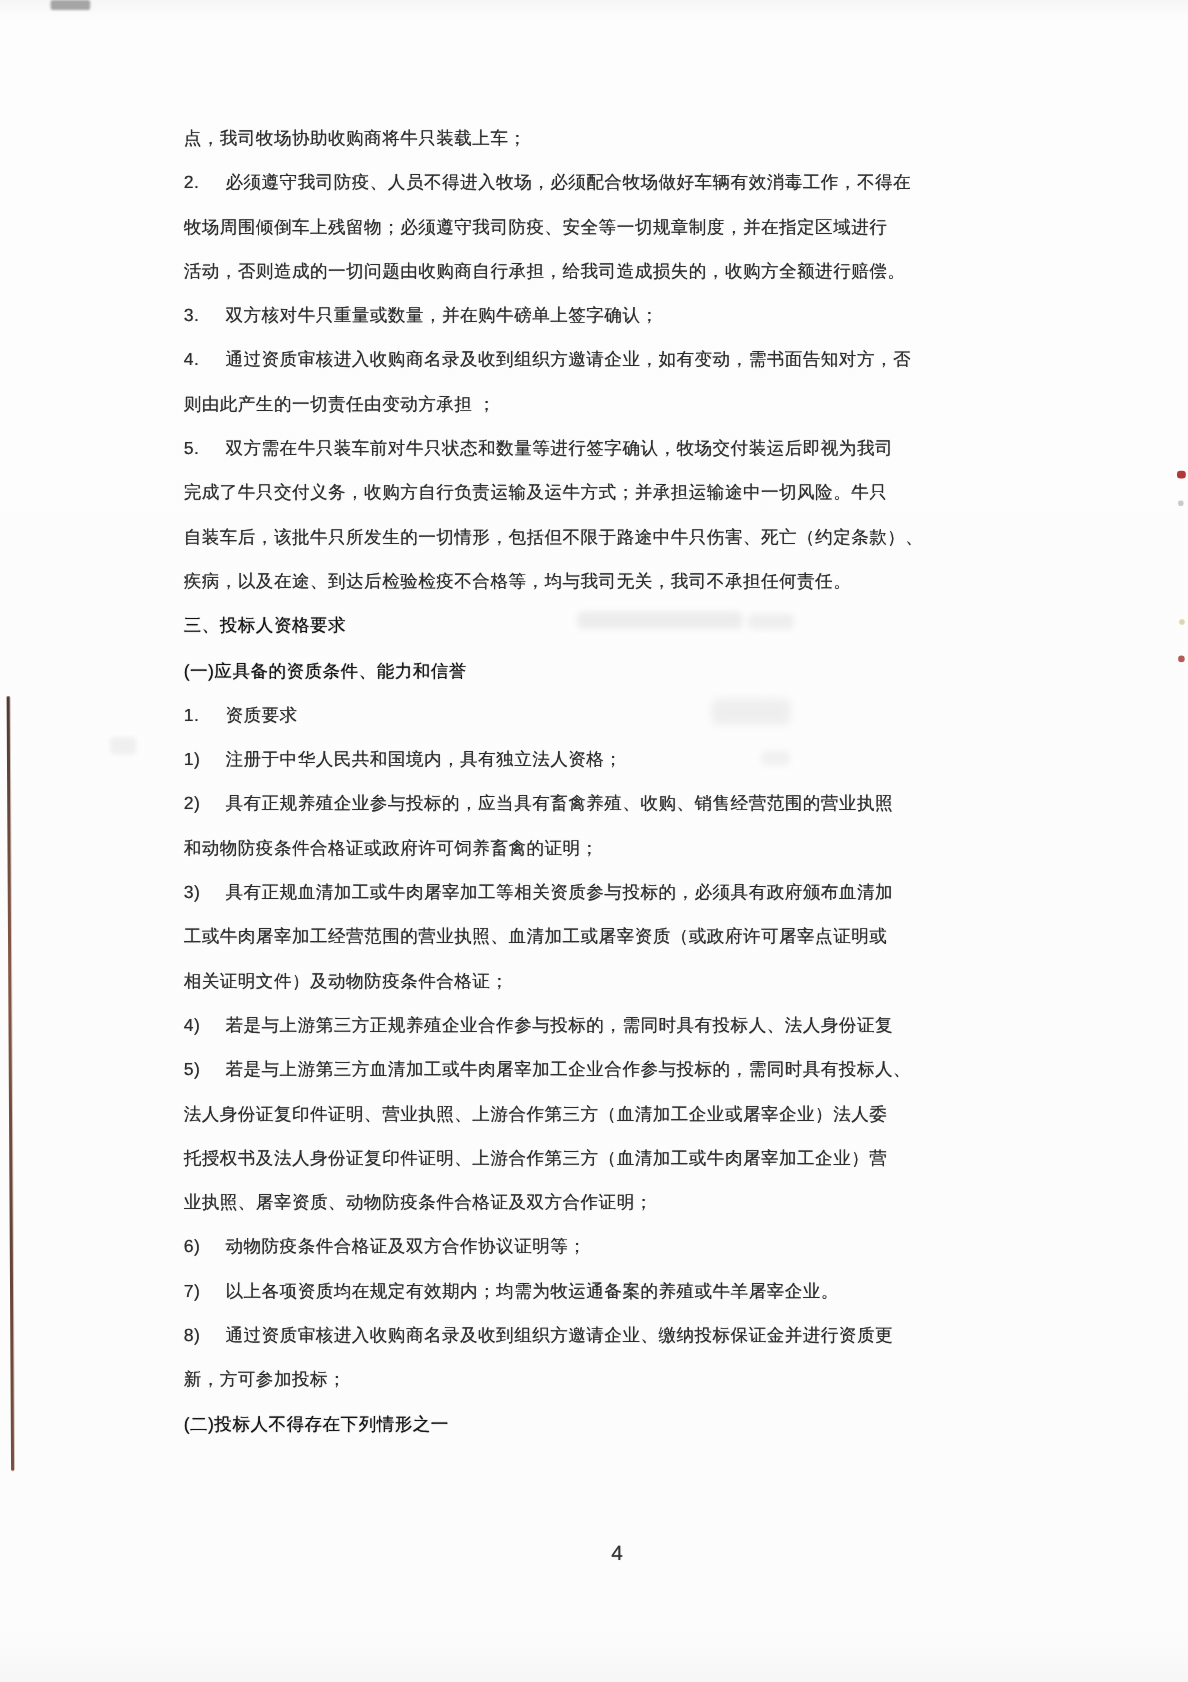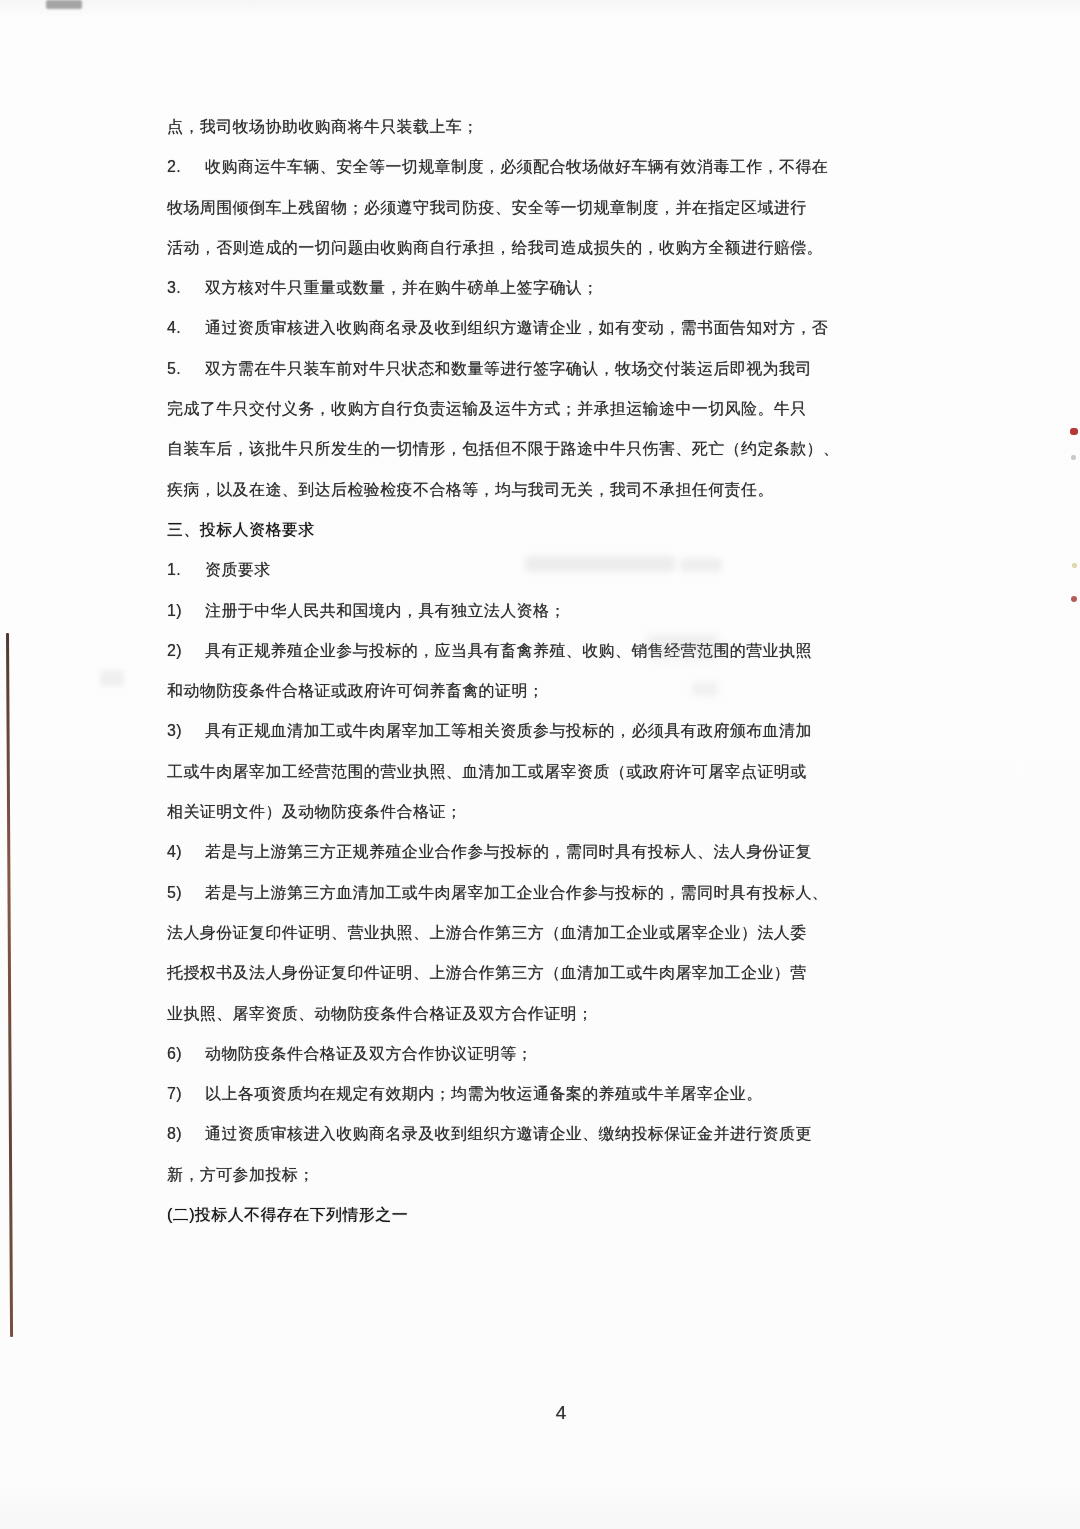--- a/index.html
+++ b/index.html
@@ -56,30 +56,32 @@
     position: absolute;
     pointer-events: none;
   }
 </style>
 </head>
 <body>
 
 <div class="page">
   <div class="content">
       <div class="line"><span>点，我司牧场协助收购商将牛只装载上车；</span></div>
-      <div class="line"><span class="num">2.</span><span>收购商运牛车辆、安全等一切规章制度，必须配合牧场做好车辆有效消毒工作，不得在</span></div>
+      <div class="line"><span class="num">2.</span><span>必须遵守我司防疫、人员不得进入牧场，必须配合牧场做好车辆有效消毒工作，不得在</span></div>
       <div class="line"><span>牧场周围倾倒车上残留物；必须遵守我司防疫、安全等一切规章制度，并在指定区域进行</span></div>
       <div class="line"><span>活动，否则造成的一切问题由收购商自行承担，给我司造成损失的，收购方全额进行赔偿。</span></div>
       <div class="line"><span class="num">3.</span><span>双方核对牛只重量或数量，并在购牛磅单上签字确认；</span></div>
       <div class="line"><span class="num">4.</span><span>通过资质审核进入收购商名录及收到组织方邀请企业，如有变动，需书面告知对方，否</span></div>
+      <div class="line"><span>则由此产生的一切责任由变动方承担 ；</span></div>
       <div class="line"><span class="num">5.</span><span>双方需在牛只装车前对牛只状态和数量等进行签字确认，牧场交付装运后即视为我司</span></div>
       <div class="line"><span>完成了牛只交付义务，收购方自行负责运输及运牛方式；并承担运输途中一切风险。牛只</span></div>
       <div class="line"><span>自装车后，该批牛只所发生的一切情形，包括但不限于路途中牛只伤害、死亡（约定条款）、</span></div>
       <div class="line"><span>疾病，以及在途、到达后检验检疫不合格等，均与我司无关，我司不承担任何责任。</span></div>
       <div class="line bold"><span>三、投标人资格要求</span></div>
+      <div class="line bold"><span>(一)应具备的资质条件、能力和信誉</span></div>
       <div class="line"><span class="num">1.</span><span>资质要求</span></div>
       <div class="line"><span class="num">1)</span><span>注册于中华人民共和国境内，具有独立法人资格；</span></div>
       <div class="line"><span class="num">2)</span><span>具有正规养殖企业参与投标的，应当具有畜禽养殖、收购、销售经营范围的营业执照</span></div>
       <div class="line"><span>和动物防疫条件合格证或政府许可饲养畜禽的证明；</span></div>
       <div class="line"><span class="num">3)</span><span>具有正规血清加工或牛肉屠宰加工等相关资质参与投标的，必须具有政府颁布血清加</span></div>
       <div class="line"><span>工或牛肉屠宰加工经营范围的营业执照、血清加工或屠宰资质（或政府许可屠宰点证明或</span></div>
       <div class="line"><span>相关证明文件）及动物防疫条件合格证；</span></div>
       <div class="line"><span class="num">4)</span><span>若是与上游第三方正规养殖企业合作参与投标的，需同时具有投标人、法人身份证复</span></div>
       <div class="line"><span class="num">5)</span><span>若是与上游第三方血清加工或牛肉屠宰加工企业合作参与投标的，需同时具有投标人、</span></div>
       <div class="line"><span>法人身份证复印件证明、营业执照、上游合作第三方（血清加工企业或屠宰企业）法人委</span></div>

